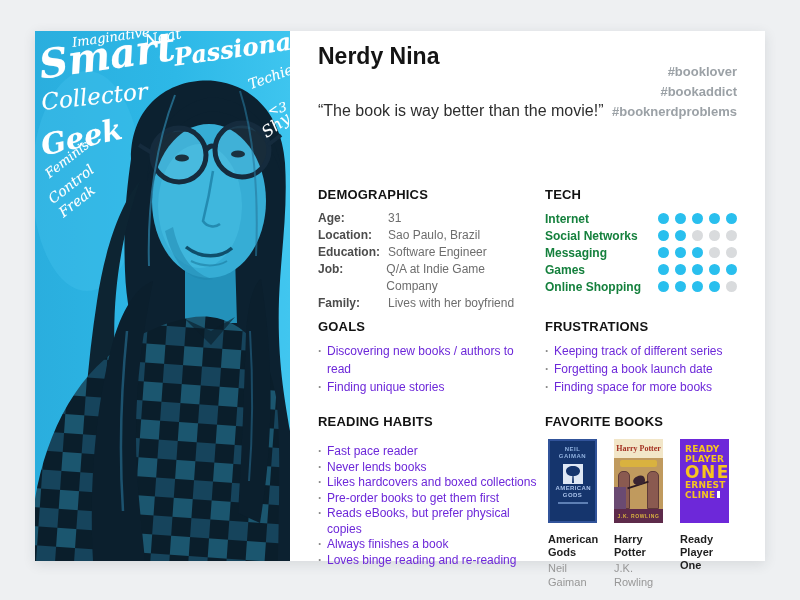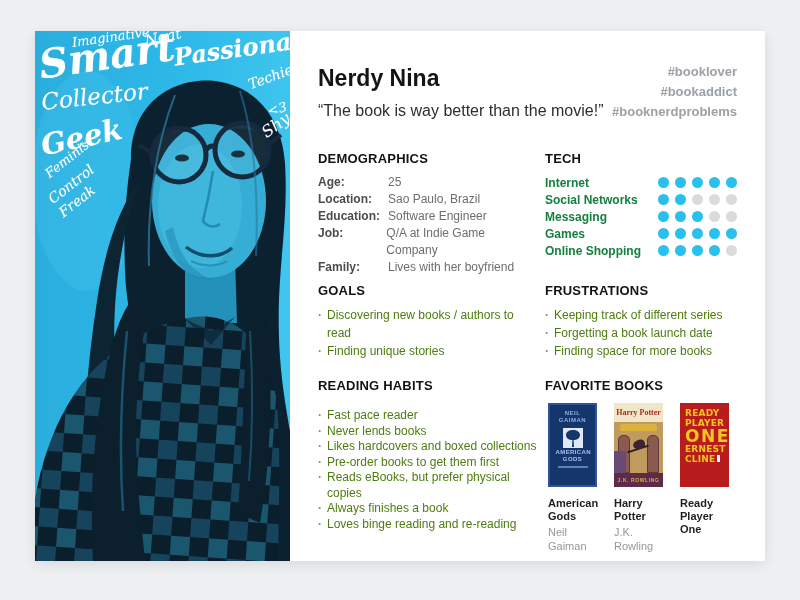--- a/index.html
+++ b/index.html
@@ -16,41 +16,41 @@
   .t2{left:108px;top:1px;font-size:15px;transform:rotate(-12deg);}
   .t3{left:137px;top:12px;font-size:24px;font-weight:bold;transform:rotate(-8deg);}
   .t4{left:5px;top:58px;font-size:23px;transform:rotate(-6deg);}
   .t5{left:211px;top:46px;font-size:14px;transform:rotate(-20deg);}
   .t6{left:231px;top:73px;font-size:13px;transform:rotate(-15deg);}
   .t7{left:223px;top:95px;font-size:16px;transform:rotate(-35deg);}
   .t8{left:3px;top:98px;font-size:29px;font-weight:bold;transform:rotate(-12deg);}
   .t9{left:7px;top:138px;font-size:13px;transform:rotate(-38deg);}
   .t10{left:10px;top:163px;font-size:14px;transform:rotate(-38deg);white-space:normal;width:62px;line-height:17px;}
   
-  .name{position:absolute;left:283px;top:34px;font-size:23px;font-weight:bold;color:#141414;}
+  .name{position:absolute;left:283px;top:12px;font-size:23px;font-weight:bold;color:#141414;}
   .quote{position:absolute;left:283px;top:71px;font-size:16px;color:#2e2e2e;}
   .hashtags{position:absolute;right:28px;top:31px;text-align:right;font-size:13px;font-weight:bold;
             color:#9ba1a6;line-height:20px;margin-left:37px;}
   
-  .section{position:absolute;}
+  .section{position:absolute;margin-top:36px;}
   .sec-title{font-size:13px;font-weight:bold;color:#131313;letter-spacing:.2px;margin:0 0 8px 0;}
   .demo{left:283px;top:120px;width:218px;}
   .demo-row{display:flex;line-height:17px;font-size:12px;}
   .demo-label{width:70px;font-weight:bold;color:#4c4c4c;}
   .demo-value{color:#6d6d6d;}
   .tech{left:510px;top:120px;width:192px;}
   .tech-row{display:flex;justify-content:space-between;align-items:center;height:17px;}
   .tech-label{font-size:12px;font-weight:bold;color:#15803d;}
   .dots{display:flex;gap:6px;}
   .dot{width:11px;height:11px;border-radius:50%;}
   .dot.on{background:#29bfee;}
   .dot.off{background:#d9dbdd;}
   .goals{left:283px;top:252px;width:222px;}
   .frus{left:510px;top:252px;width:205px;}
-  .bullets{list-style:none;margin:0;padding:0;font-size:12px;color:#4d7c0f;}
+  .bullets{list-style:none;margin:0;padding:0;font-size:12px;color:#6d28d9;}
   .bullets li{position:relative;padding-left:9px;line-height:18px;}
   .bullets li::before{content:"·";position:absolute;left:0;color:#8a8a8a;font-weight:bold;}
   .reading{left:283px;top:347px;width:225px;}
   .reading .sec-title{margin-bottom:15px;}
   .reading .bullets li{line-height:15.5px;}
   .books{left:510px;top:347px;width:225px;}
   .book-row{display:flex;gap:16px;margin:10px 0 0 3px;}
   .book{width:50px;}
   .cover{width:49px;height:84px;position:relative;overflow:hidden;box-sizing:border-box;}
   .book-title{font-size:11px;font-weight:bold;color:#1f1f1f;line-height:13px;margin-top:10px;}
@@ -68,21 +68,21 @@
   .hp-mid{flex:1;position:relative;background:#c09a5e;}
   .hp-arch{position:absolute;bottom:0;width:10px;height:36px;background:#8a5a50;border-radius:5px 5px 0 0;border:1px solid #5e3a38;}
   .hp-arch.l{left:4px;} .hp-arch.r{right:4px;}
   .hp-banner{position:absolute;top:2px;left:6px;right:6px;height:7px;background:#d9b23f;border-radius:2px;}
   .hp-fig{position:absolute;top:18px;left:19px;width:12px;height:9px;background:#3a2430;border-radius:50% 40% 40% 50%;transform:rotate(-18deg);}
   .hp-broom{position:absolute;top:26px;left:13px;width:22px;height:2px;background:#2c1a22;transform:rotate(-18deg);}
   .hp-curtain{position:absolute;bottom:0;left:0;width:12px;height:22px;background:#6a4a72;}
   .hp-bot{height:14px;background:#5d2a4a;display:flex;align-items:center;justify-content:center;}
   .hp-author{font-size:5px;font-weight:bold;color:#d9b23f;letter-spacing:.6px;}
   
-  .cov-rpo{background:#b91c1c;padding:5px 0 0 5px;}
+  .cov-rpo{background:#6d28d9;padding:5px 0 0 5px;}
   .rpo-line{font-size:9px;font-weight:bold;color:#f7c51e;line-height:10px;letter-spacing:.2px;font-family:"DejaVu Sans",sans-serif;}
   .rpo-one{font-size:17px;line-height:16px;letter-spacing:1.5px;}
   .rpo-cline .bar{display:inline-block;width:3px;height:7px;background:#fff;margin-left:2px;}
 </style>
 </head>
 <body>
 
 <div class="card">
 
   <div class="photo">
@@ -159,21 +159,21 @@
   <div class="hashtags">
     <div>#booklover</div>
     <div>#bookaddict</div>
     <div>#booknerdproblems</div>
   </div>
 
   <div class="section demo">
     <h3 class="sec-title">DEMOGRAPHICS</h3>
     <div class="demo-row">
       <span class="demo-label">Age:</span>
-      <span class="demo-value">25</span>
+      <span class="demo-value">31</span>
     </div>
     <div class="demo-row">
       <span class="demo-label">Location:</span>
       <span class="demo-value">Sao Paulo, Brazil</span>
     </div>
     <div class="demo-row">
       <span class="demo-label">Education:</span>
       <span class="demo-value">Software Engineer</span>
     </div>
     <div class="demo-row">

